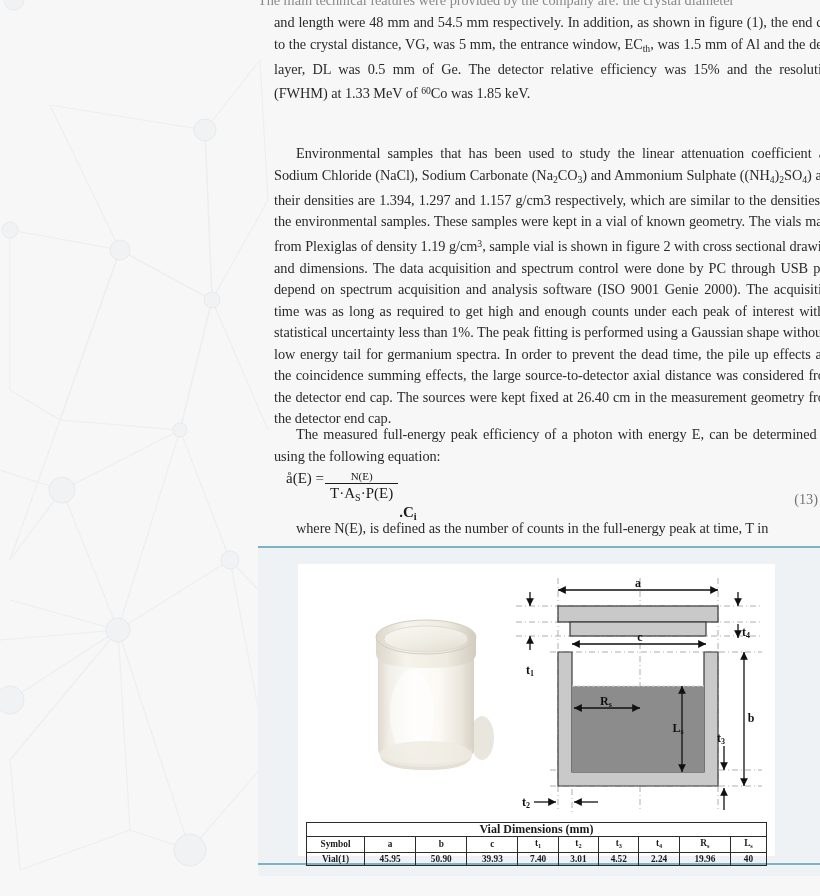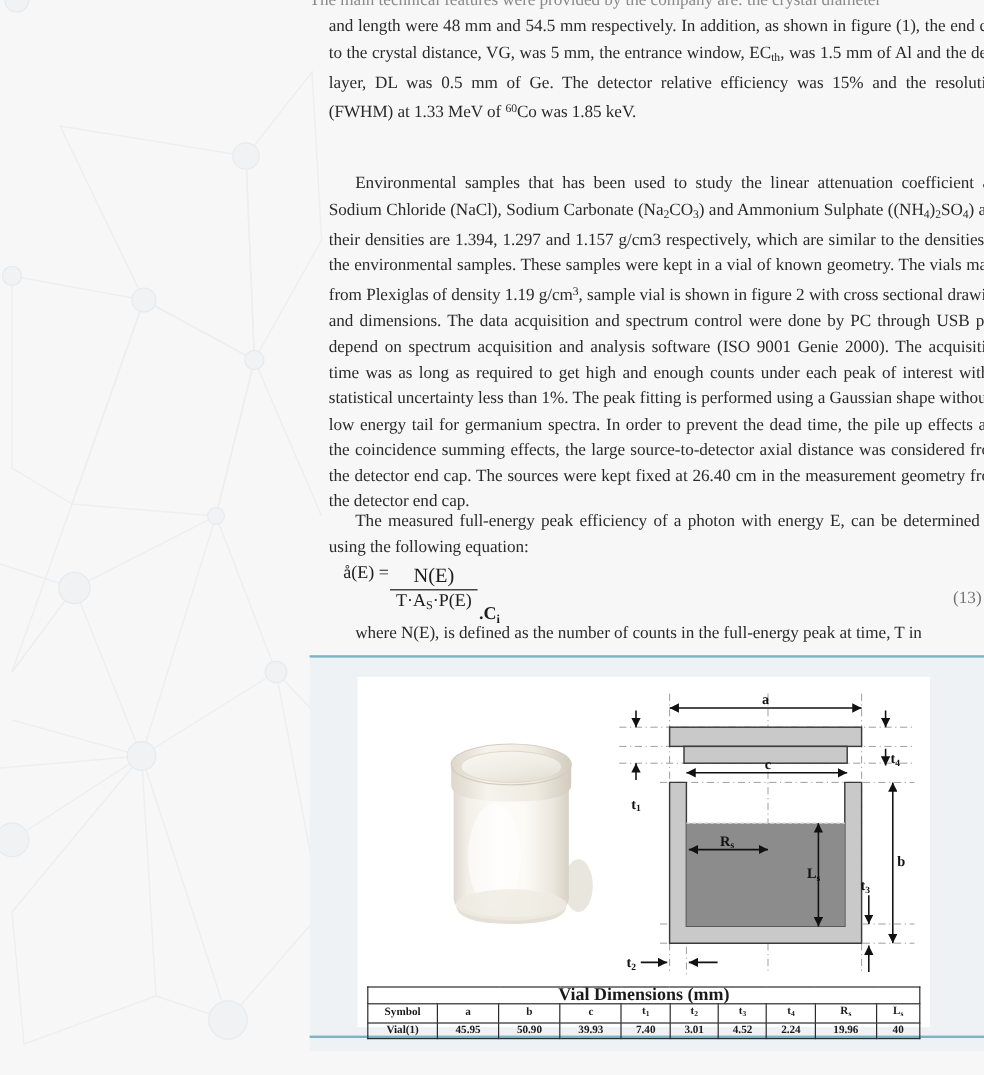--- a/index.html
+++ b/index.html
@@ -84,21 +84,21 @@
     color: #1c1c1c;
   }
   .eq-lhs { white-space: nowrap; }
   .eq-frac {
     display: inline-flex;
     flex-direction: column;
     align-items: center;
     margin: 0 1px;
     vertical-align: middle;
   }
-  .eq-num { padding: 0 5px 1px 5px; font-size: 17px; }
+  .eq-num { padding: 0 5px 1px 5px; font-size: 11px; }
   .eq-bar { width: 100%; height: 1.4px; background: #1c1c1c; }
   .eq-den { padding: 1px 5px 0 5px; font-size: 15px; }
   .eq-tail { align-self: flex-end; padding-bottom: 6px; font-size: 15px; font-weight: bold; }
   .eq-num-label {
     position: absolute;
     right: 2px;
     top: 50%;
     transform: translateY(-50%);
     font-size: 14.3px;
     color: #737373;
@@ -163,21 +163,21 @@
   }
   #dim-table td, #dim-table th {
     border: 1px solid #2b2b2b;
     text-align: center;
     padding: 0;
     height: 12px;
     font-weight: bold;
     line-height: 12px;
     white-space: nowrap;
   }
-  #dim-table .tcaption { height: 13px; line-height: 13px; font-size: 15px; }
+  #dim-table .tcaption { height: 13px; line-height: 13px; font-size: 12px; }
   #dim-table .collabel { width: 58px; margin-top: 40px; }
   #dim-table .last { width: 36px; }
 </style>
 </head>
 <body>
 
 <div id="page">
 
   <svg id="watermark" viewBox="0 0 270 896" preserveAspectRatio="none" aria-hidden="true">
     <g stroke="#eceef0" stroke-width="1.2" fill="none">

